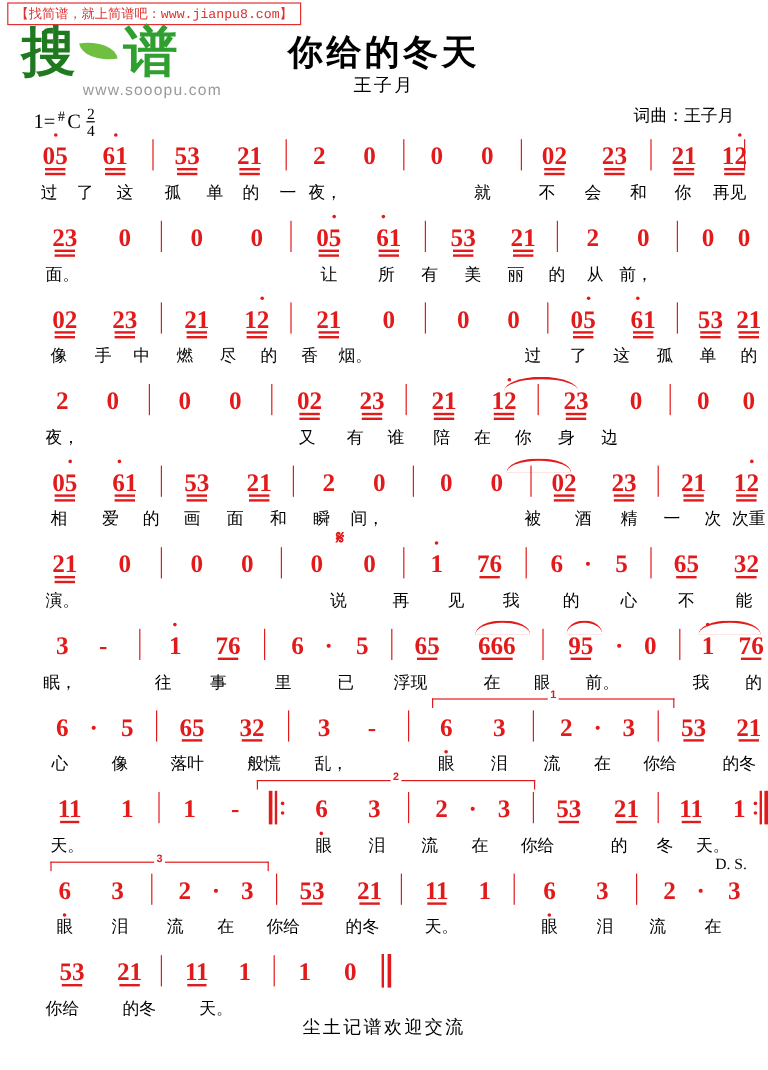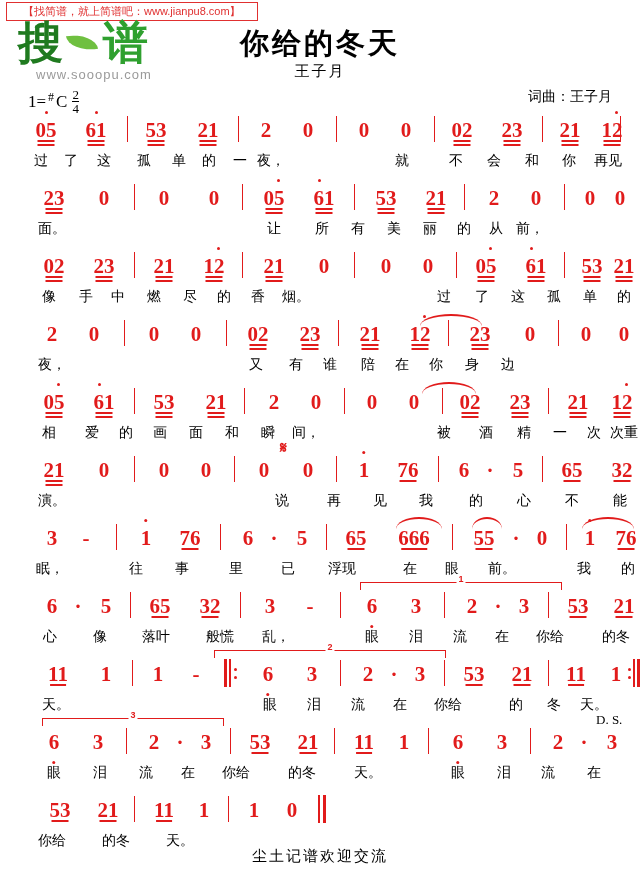--- a/index.html
+++ b/index.html
@@ -10,22 +10,22 @@
     font-family: "Liberation Serif", serif;
     position: relative;
     overflow: hidden;
   }
   .banner {
     position: absolute;
     left: 6px; top: 2px;
     border: 1px solid #e03030;
     color: #e03030;
     font-size: 11px;
-    font-family: Liberation Sans, sans-serif;
-    padding: 1px 16px;
+    font-family: Liberation Mono, monospace;
+    padding: 1px 6px;
     letter-spacing: 0px;
     white-space: nowrap;
   }
   .logo-wrap {
     position: absolute;
     left: 18px; top: 20px;
     width: 200px;
   }
   .logo-main {
     display: flex;
@@ -54,20 +54,21 @@
     border-radius: 0 100% 0 100%;
     transform: rotate(-8deg);
   }
   .logo-url {
     font-family: "Liberation Sans", sans-serif;
     font-size: 13px;
     color: #9a9a9a;
     letter-spacing: 1px;
     margin-top: 2px;
     margin-left: 18px;
+    text-align: center;
   }
   .title {
     position: absolute;
     left: 0; right: 0; top: 24px;
     text-align: center;
     font-family: "DejaVu Sans", sans-serif;
     font-size: 29px;
     font-weight: bold;
     color: #000;
     letter-spacing: 3px;
@@ -514,21 +515,21 @@
       <span class="tok" style="left:122px;">1<span class="dot-up"></span></span>
       <span class="tok u" style="left:166px;">76</span>
       <span class="barline" style="left:196px;"></span>
       <span class="tok" style="left:224px;">6</span>
       <span class="tok" style="left:250px;">·</span>
       <span class="tok" style="left:278px;">5</span>
       <span class="barline" style="left:302px;"></span>
       <span class="tok u" style="left:332px;">65</span>
       <span class="tok u" style="left:390px;">666</span>
       <span class="barline" style="left:428px;"></span>
-      <span class="tok u" style="left:460px;">55</span>
+      <span class="tok u" style="left:460px;">95</span>
       <span class="tok" style="left:492px;">·</span>
       <span class="tok" style="left:518px;">0</span>
       <span class="barline" style="left:542px;"></span>
       <span class="tok" style="left:566px;">1<span class="dot-up"></span></span>
       <span class="tok u" style="left:602px;">76</span>
       <div class="tie" style="left:372px; top:-9px; width:46px;"></div>
       <div class="tie" style="left:448px; top:-9px; width:30px;"></div>
       <div class="tie" style="left:558px; top:-9px; width:52px;"></div>
     </div>
     <div class="lyrics">

